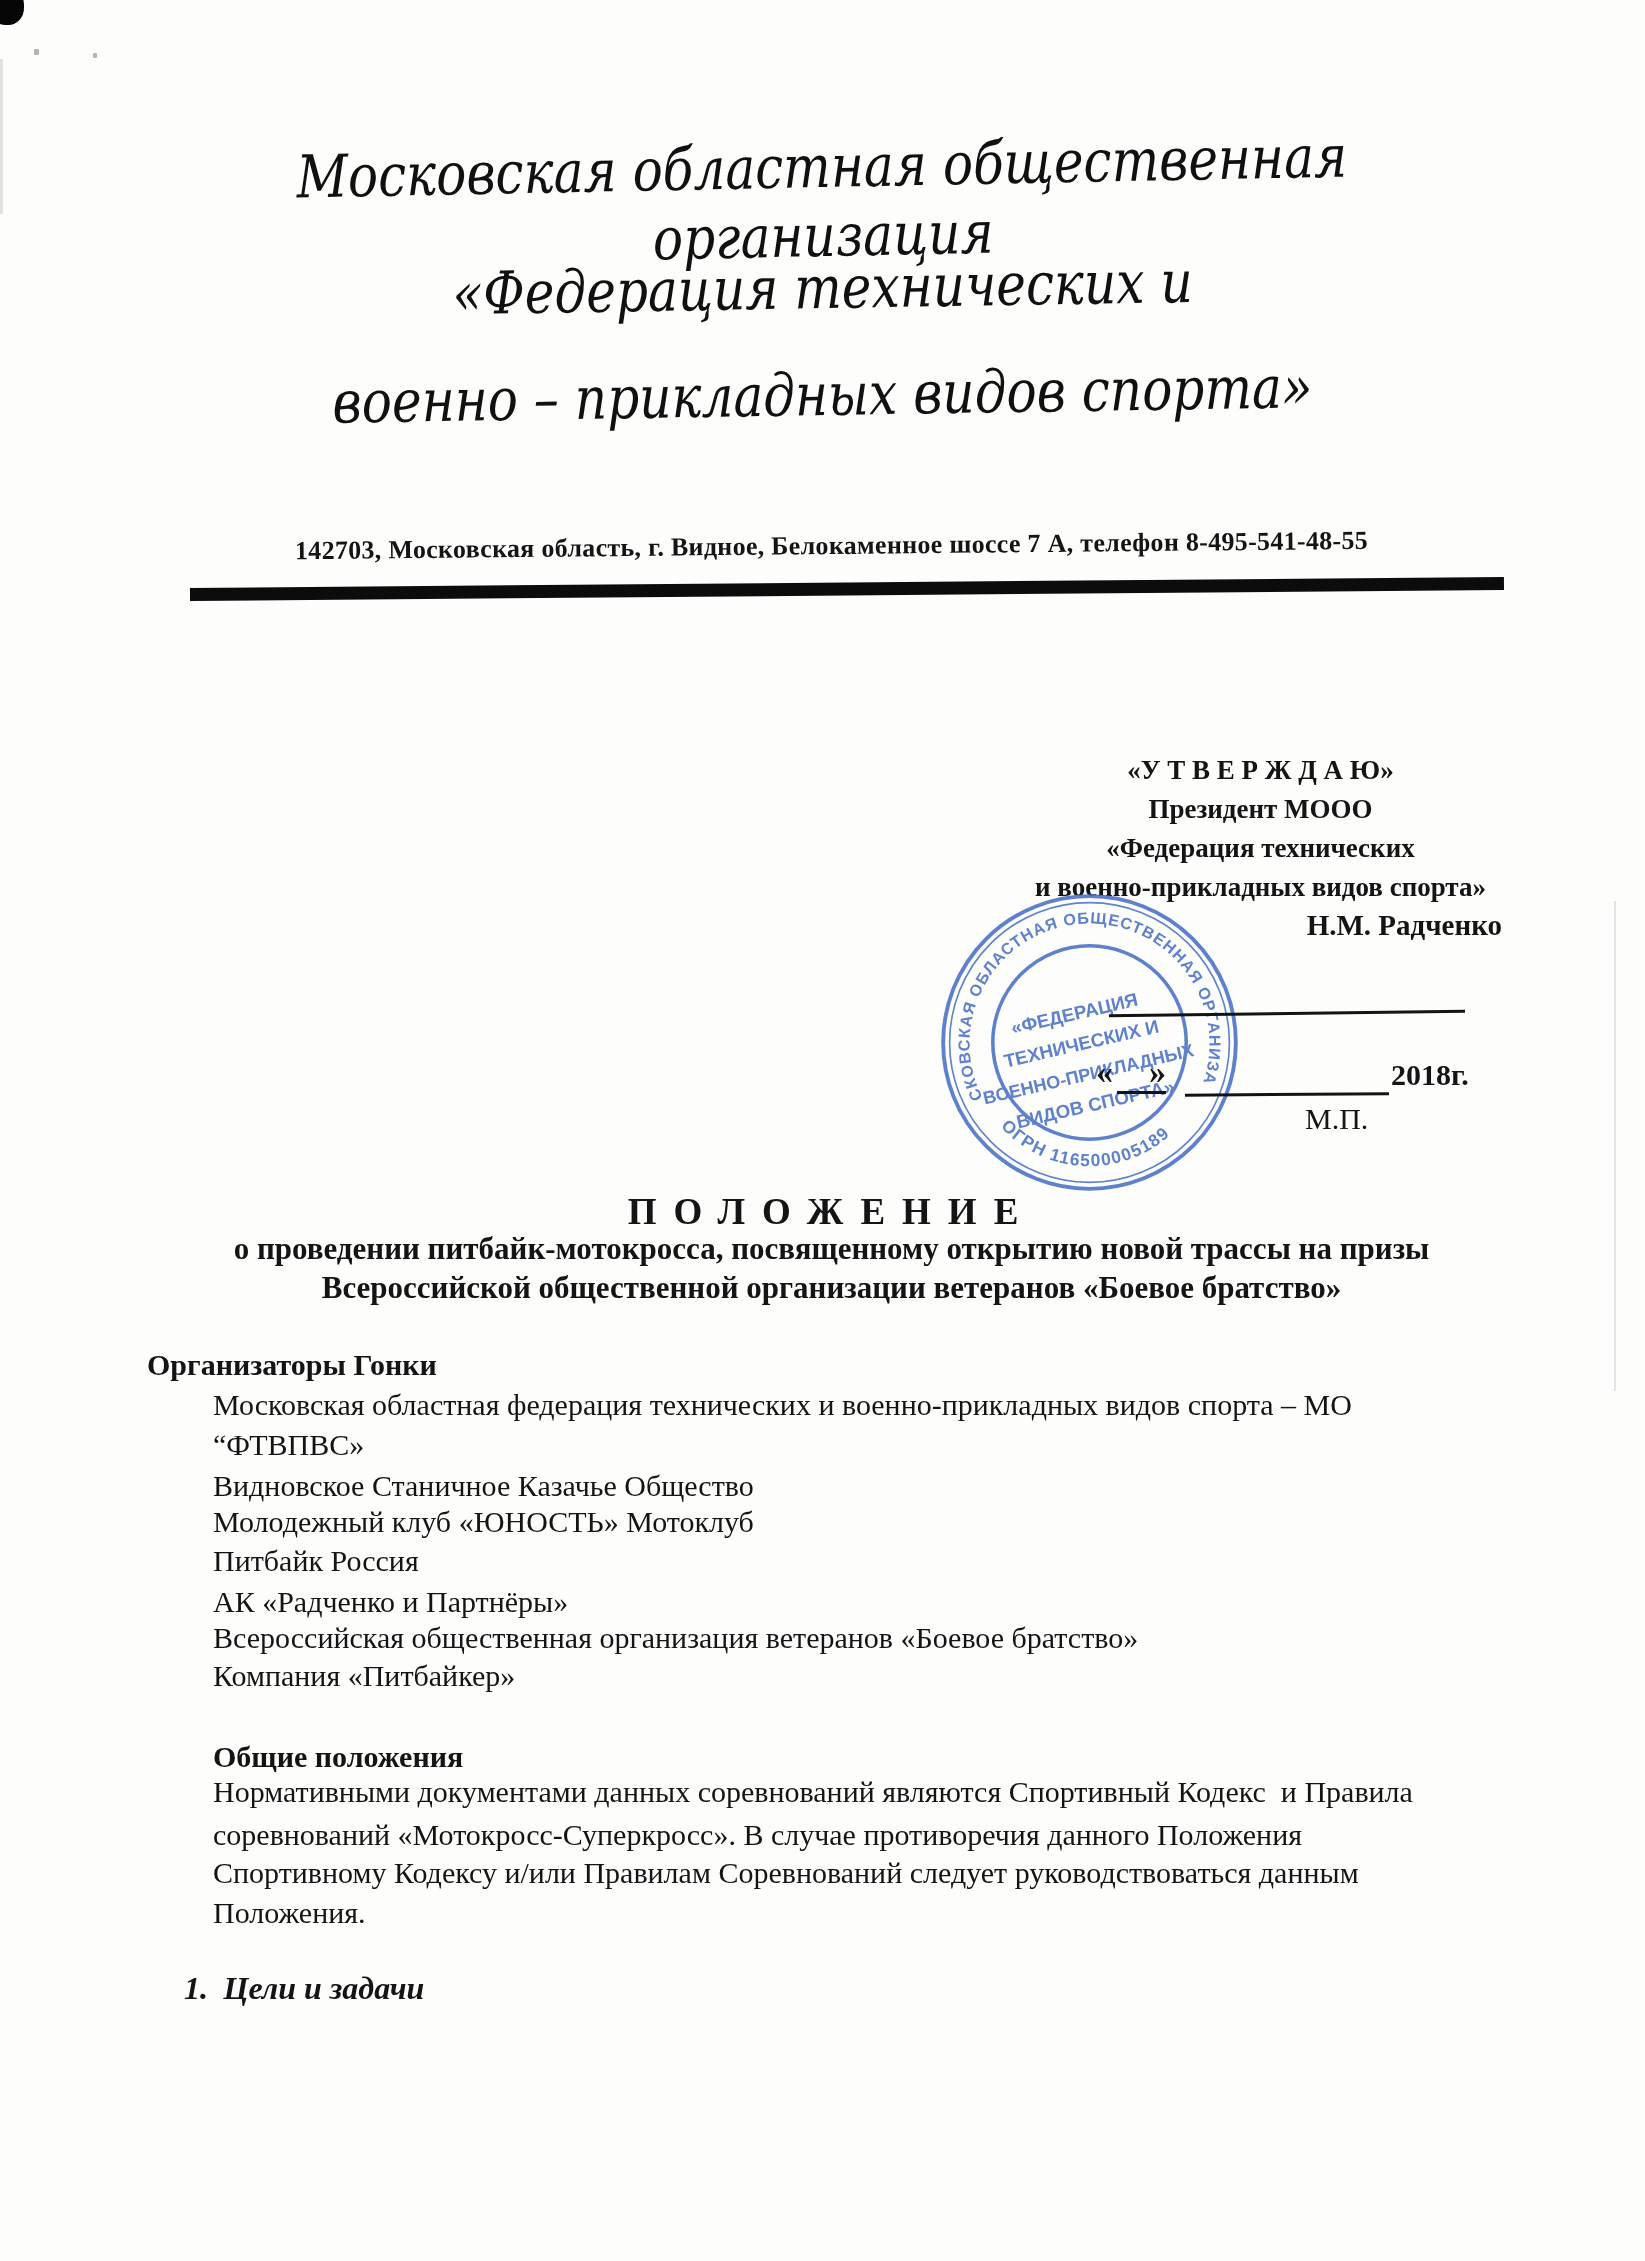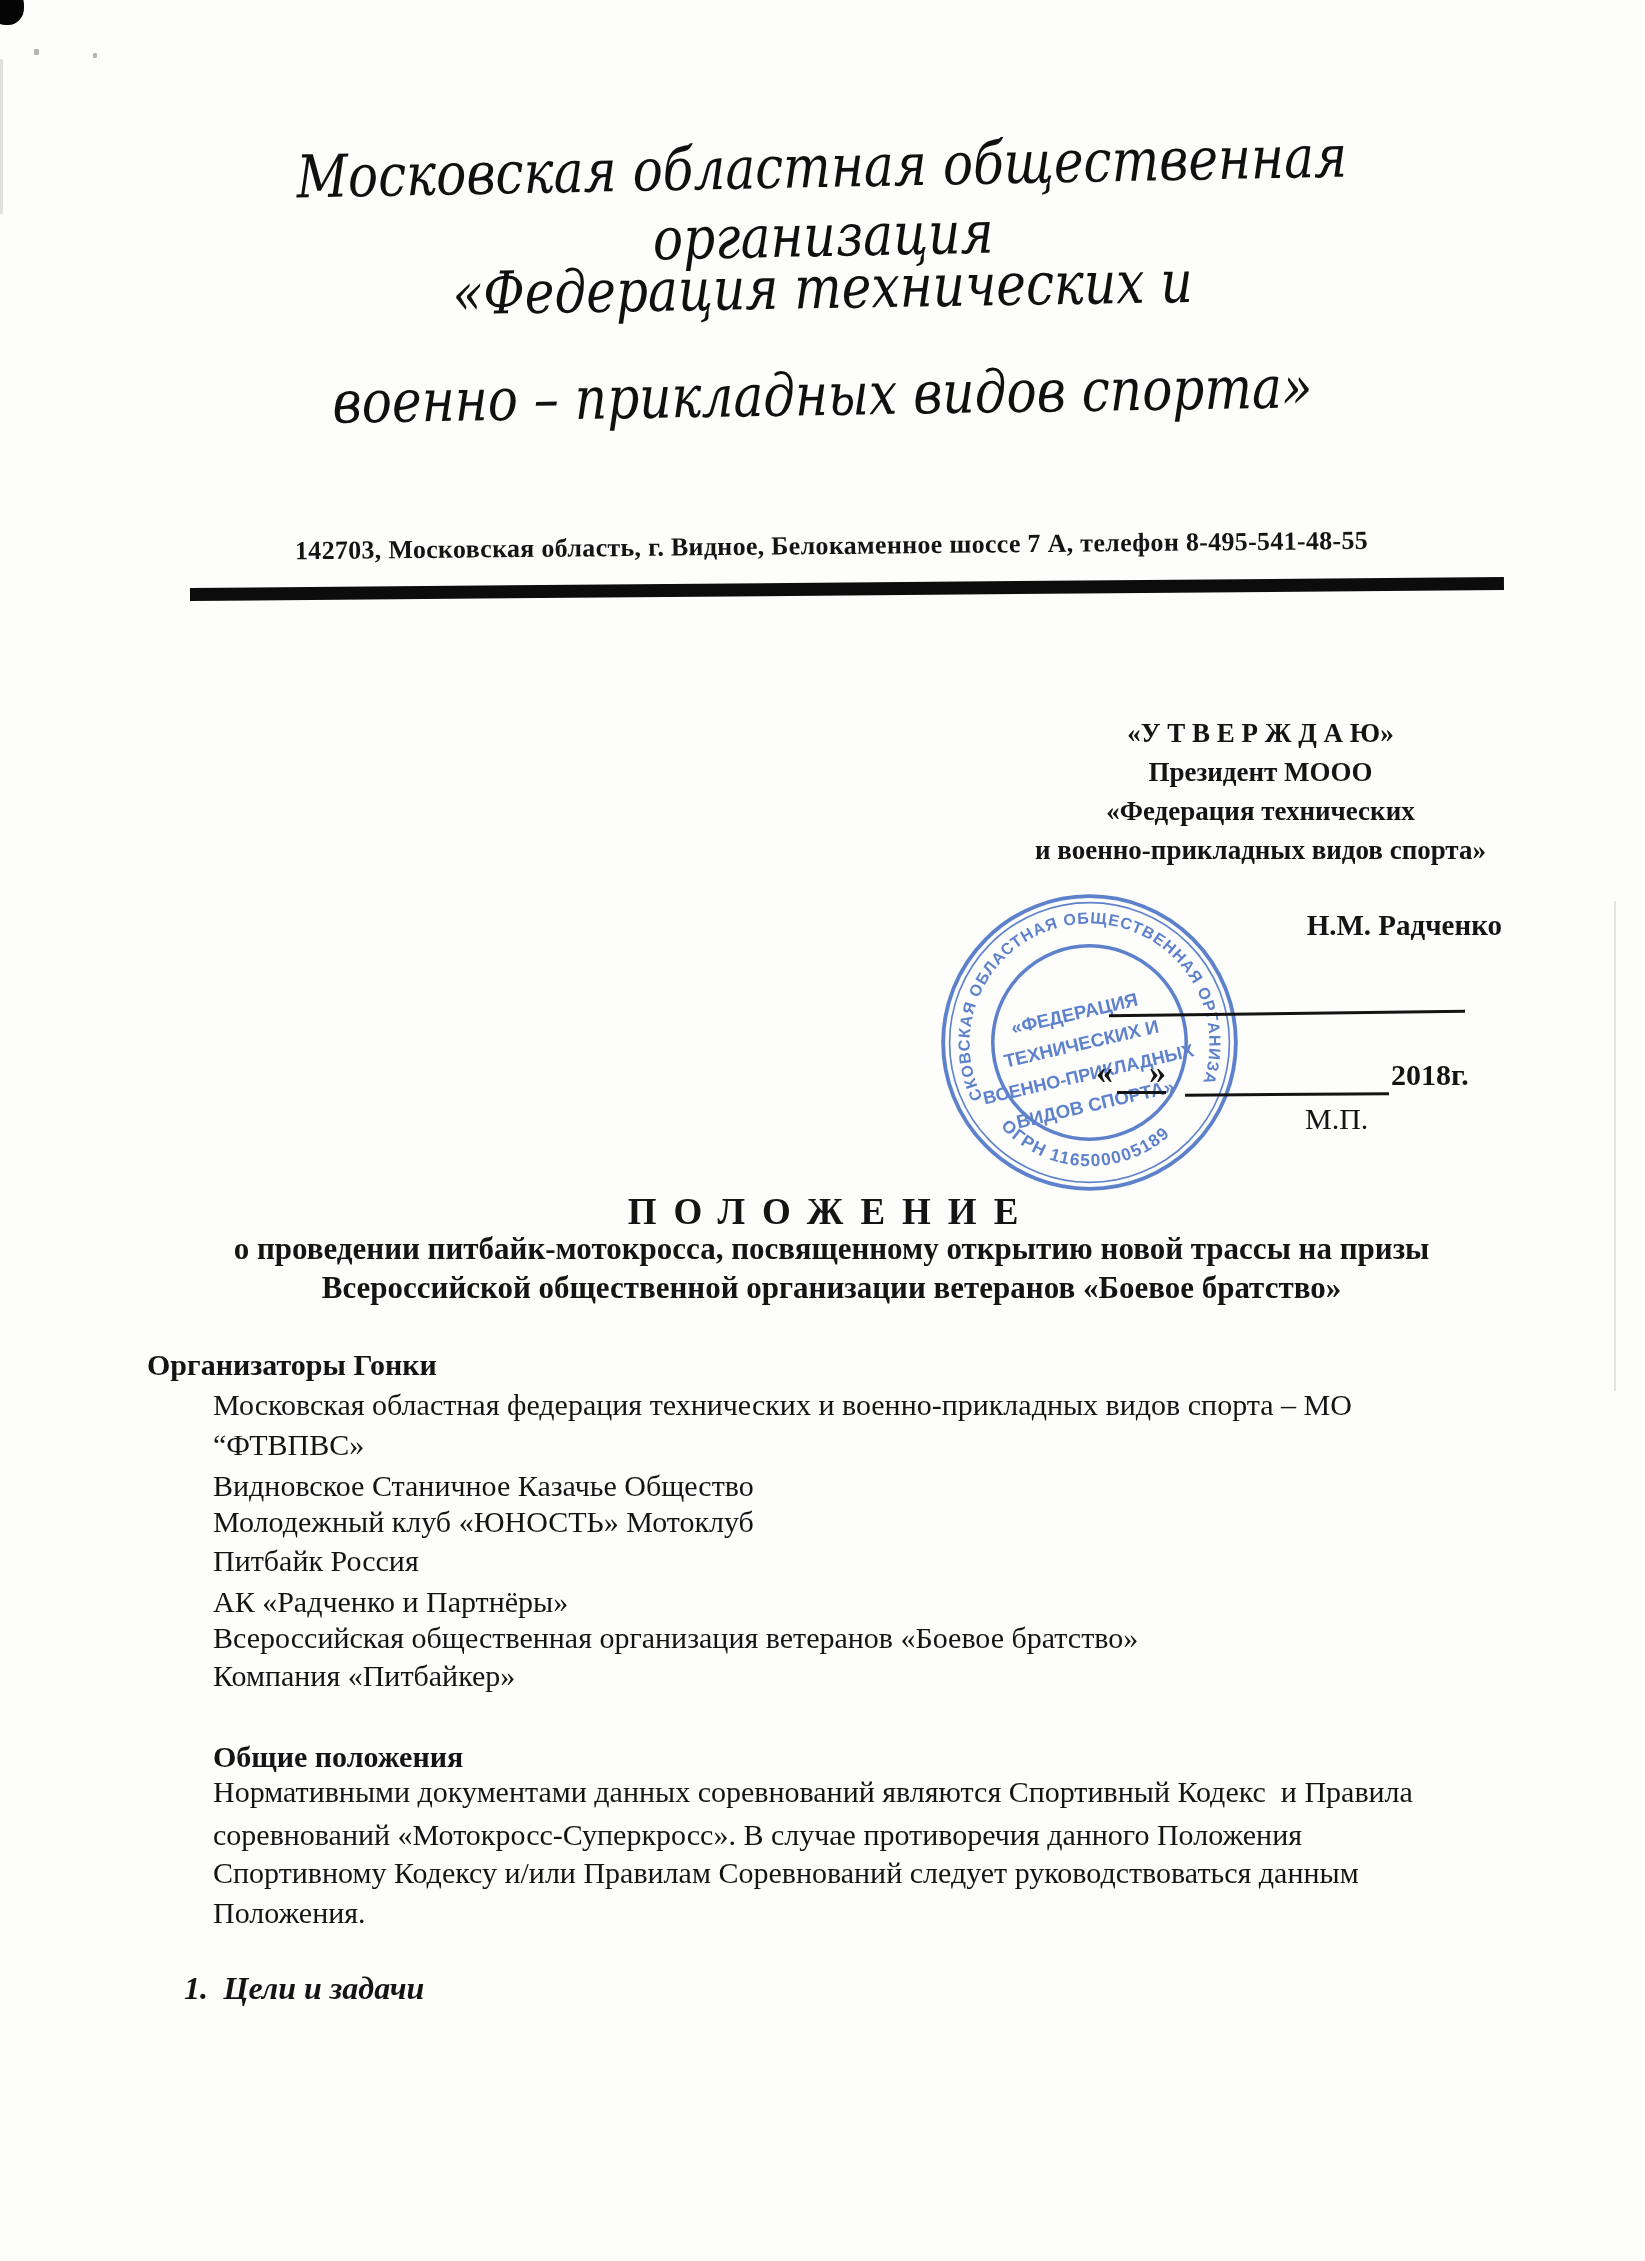--- a/index.html
+++ b/index.html
@@ -21,21 +21,21 @@
     font-weight:500;
     color:#101010;
   }
   .script-line>span{display:inline-block;transform:scaleX(.85);transform-origin:center;}
   .sl1{top:132px;font-size:59px;transform:rotate(-1.15deg);}
   .sl2{top:253px;font-size:59px;transform:rotate(-0.95deg);}
   .sl3{top:360px;font-size:59px;transform:rotate(-0.9deg);}
   .address{top:531px;font-size:26px;font-weight:bold;transform:rotate(-0.55deg);letter-spacing:0.3px;}
   .rule{top:588px;left:190px;width:1314px;height:13px;background:#0c0c0c;transform:rotate(-0.48deg);transform-origin:left center;}
   
-  .approval{top:714px;right:146px;width:477px;text-align:center;font-size:27px;font-weight:bold;line-height:39px;z-index:2;}
+  .approval{top:751px;right:146px;width:477px;text-align:center;font-size:27px;font-weight:bold;line-height:39px;z-index:2;}
   .signer{top:909px;right:143px;font-size:29px;font-weight:bold;z-index:2;}
   
   .stamp{left:938px;top:891px;width:303px;height:303px;z-index:3;opacity:.9;}
   .stamp text{font-family:"Liberation Sans","DejaVu Sans",sans-serif;font-weight:bold;fill:#4d74c7;}
   
   .sig-line1{top:1012px;left:1109px;width:356px;height:2.6px;background:#131313;transform:rotate(-0.7deg);z-index:4;}
   .date-quotes{top:1053px;left:1096px;font-size:34px;font-weight:bold;z-index:4;}
   .date-quotes .q2{margin-left:36px;}
   .short-underline{top:1091px;left:1117px;width:49px;height:3.2px;background:#131313;z-index:4;}
   .long-underline{top:1093px;left:1185px;width:204px;height:2.6px;background:#131313;transform:rotate(-0.4deg);z-index:4;}

